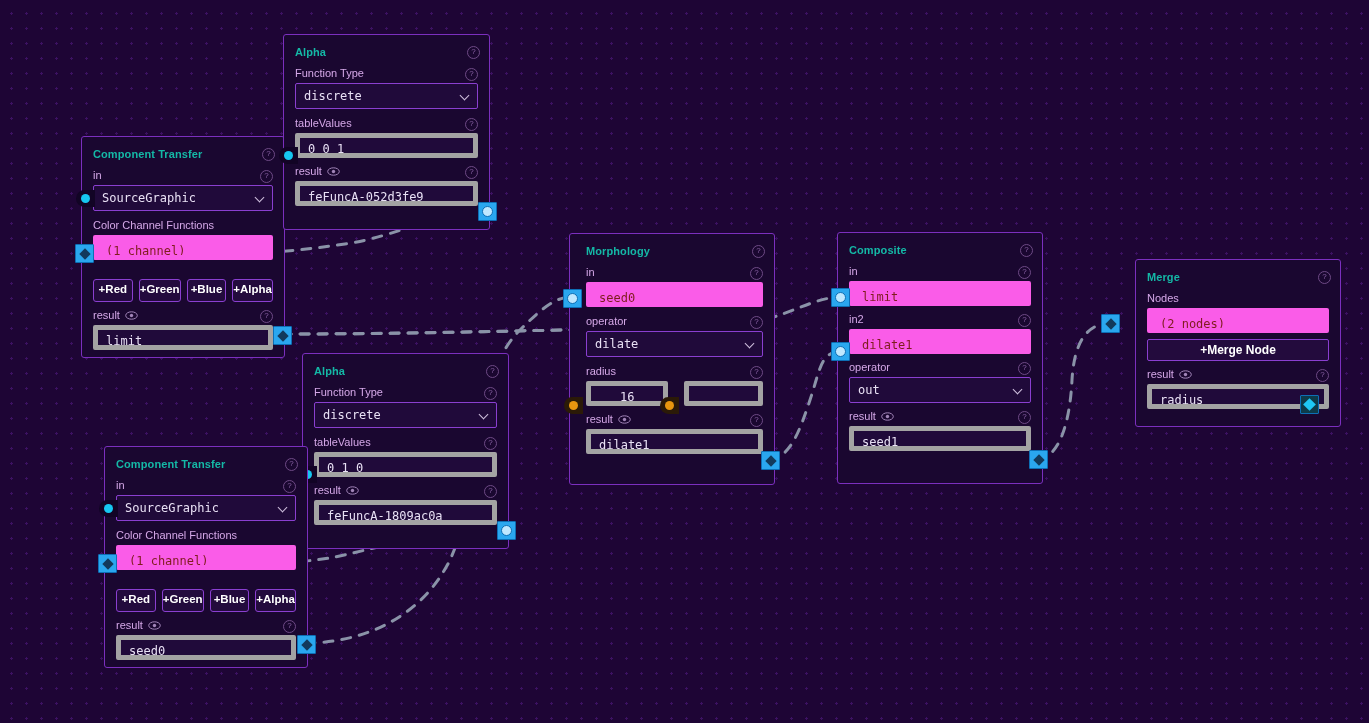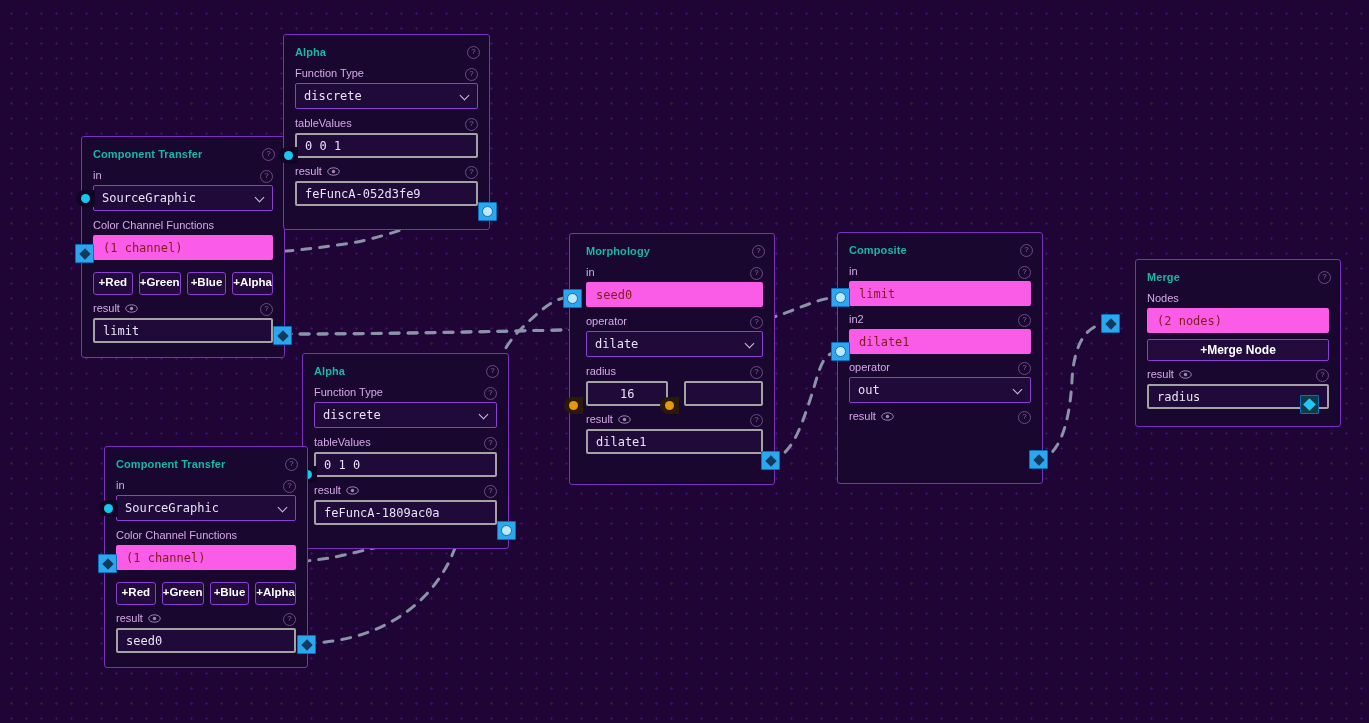--- a/index.html
+++ b/index.html
@@ -39,21 +39,21 @@
     display:flex;align-items:center;gap:5px;
     font-size:11px;color:#d5a8e8;margin:0 0 3px 0;line-height:13px;position:relative;
   }
   .field-label .help-icon{top:1px;}
 
   .eye-icon{display:inline-block;width:13px;height:9px;position:relative;opacity:.85;}
   .eye-icon svg{display:block;}
 
   .input{
     box-sizing:border-box;width:100%;height:25px;
-    background:#200a3a;border:2px solid #a3a3a3;border-radius:2px;
+    background:#200a3a;border:5px solid #a3a3a3;border-radius:2px;
     color:#e9e1f5;font-family:"DejaVu Sans Mono", monospace;font-size:12px;
     padding:0 8px;line-height:23px;white-space:nowrap;overflow:hidden;
     position:relative;
   }
   .input.pink{
     background:#fa5ce8;border-color:#fa5ce8;color:#7f1d1d;
   }
   .select{
     box-sizing:border-box;width:100%;height:26px;
     background:#200a3a;border:1px solid #8a3fd0;border-radius:2px;
@@ -64,21 +64,21 @@
     position:absolute;right:7px;top:50%;width:9px;height:9px;margin-top:-5px;
   }
   .chev:before{
     content:"";position:absolute;left:0;top:1px;width:6px;height:6px;
     border-right:1.6px solid #cfc0de;border-bottom:1.6px solid #cfc0de;
     transform:rotate(45deg);
   }
   .spacer8{height:8px;}
   .spacer7{height:7px;}
 
-  .chan-btns{display:flex;gap:6px;margin-top:12px;}
+  .chan-btns{display:flex;gap:6px;margin-top:19px;}
   .chan-btn{
     flex:1;height:21px;line-height:19px;text-align:center;
     background:#230b3d;border:1px solid #8a3fd0;border-radius:3px;
     font-size:11.5px;font-weight:bold;color:#ffffff;
     font-family:"Liberation Sans",sans-serif;
   }
   .merge-btn{
     box-sizing:border-box;width:100%;height:22px;line-height:20px;text-align:center;
     background:#230b3d;border:1px solid #8a3fd0;border-radius:2px;
     font-size:12px;font-weight:bold;color:#ffffff;margin-top:6px;
@@ -444,20 +444,23 @@
     <div class="field-label">
       <span>result</span>
       <span class="eye-icon">
         <svg width="13" height="9" viewBox="0 0 13 9">
             <ellipse cx="6.5" cy="4.5" rx="5.8" ry="3.7" fill="none" stroke="#b99bd0" stroke-width="1"></ellipse>
             <circle cx="6.5" cy="4.5" r="1.7" fill="#b99bd0"></circle>
           </svg>
       </span>
       <span class="help-icon" style="right:0;">?</span>
     </div>
+    <div class="input">
+      <span>seed1</span>
+    </div>
   </div>
   <div class="h h-circle" style="left:831px;top:288px;">
       <i></i>
     </div>
   <div class="h h-circle" style="left:831px;top:342px;">
       <i></i>
     </div>
   <div class="h h-diamond" style="left:1029px;top:450px;">
       <i></i>
     </div>

